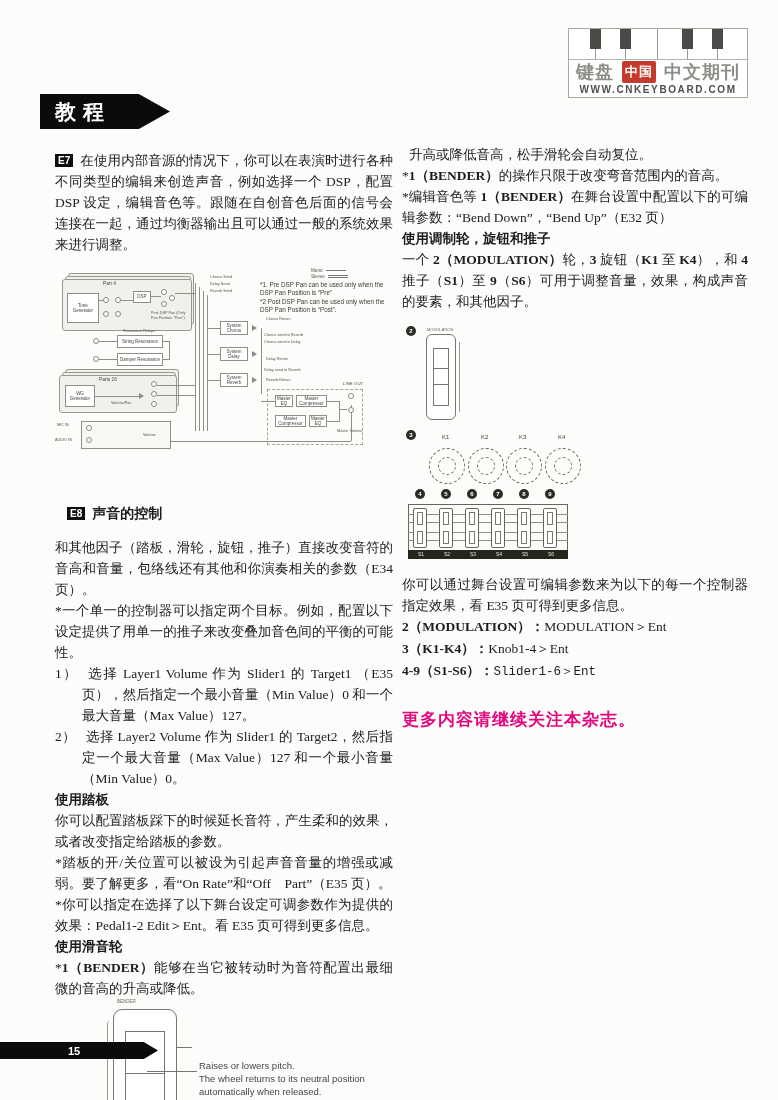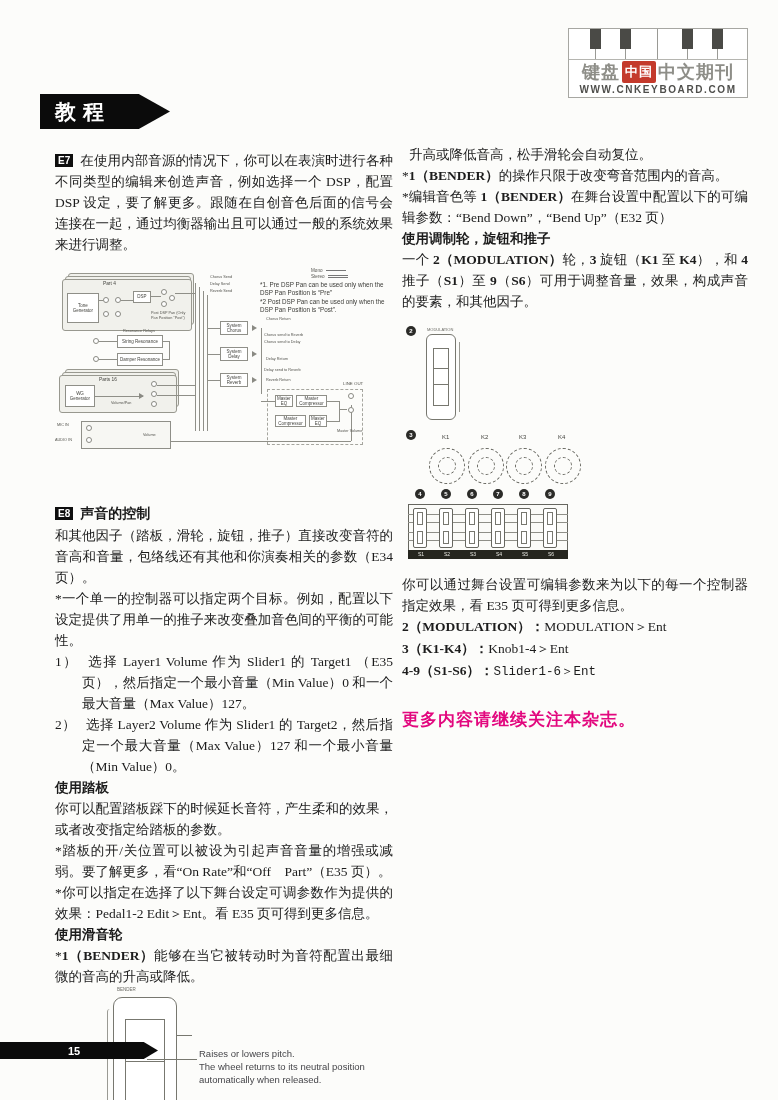--- a/index.html
+++ b/index.html
@@ -9,34 +9,34 @@
   
   .tut-banner{position:absolute;left:40px;top:94px;width:130px;height:35px;background:#0b0b0b;
     clip-path:polygon(0 0,76% 0,100% 50%,76% 100%,0 100%);display:flex;align-items:center;}
   .tut-banner span{color:#fff;font-family:"Liberation Sans",sans-serif;font-weight:bold;
     font-size:21px;letter-spacing:7px;padding-left:15px;}
   .logo{position:absolute;left:568px;top:28px;width:180px;height:70px;background:#fff;
     border:1px solid #a7a7a2;box-sizing:border-box;font-family:"Liberation Sans",sans-serif;}
   .logo-keys{position:relative;height:30px;border-bottom:1px solid #b5b5b0;overflow:hidden;}
   .logo-keys .wk{position:absolute;top:0;width:1px;height:30px;background:#9a9a95;}
   .logo-keys .bk{position:absolute;top:0;width:11px;height:20px;background:#4a4a46;}
-  .logo-brand{height:24px;display:flex;align-items:center;justify-content:center;gap:2px;}
+  .logo-brand{height:24px;display:flex;align-items:center;justify-content:center;gap:8px;}
   .logo-brand .g{font-weight:bold;font-size:18px;color:#8e8e88;letter-spacing:1px;}
   .logo-brand .r{background:#c43a2c;color:#fff;font-weight:bold;font-size:13px;
     padding:2px 3px;border-radius:2px;letter-spacing:1px;}
   .logo-site{text-align:center;font-weight:bold;font-size:10px;letter-spacing:1.6px;color:#4f4f4c;}
 
   
   .col-left{position:absolute;left:55px;top:150px;width:338px;}
   .col-right{position:absolute;left:402px;top:144px;width:346px;}
   p{margin:0;font-size:13.5px;line-height:21px;text-align:justify;}
   .badge{display:inline-block;background:#0e0e0e;color:#fff;font-family:"Liberation Sans",sans-serif;
     font-weight:bold;font-size:10px;line-height:13px;padding:0 3px;margin-right:7px;vertical-align:1px;}
   .subhead{font-weight:bold;}
-  .e8head{font-size:14px;font-weight:bold;line-height:22px;margin:0;}
+  .e8head{font-size:14px;font-weight:bold;line-height:22px;margin:12px;}
   .li{padding-left:27px;text-indent:-27px;}
   .li .num{margin-right:10px;}
   .map{line-height:22px;}
   .map .b{font-weight:bold;}
   .mono{font-family:"Liberation Mono","DejaVu Sans Mono",monospace;font-size:12.5px;}
   .promo{margin-top:26px;font-family:"Liberation Sans",sans-serif;font-weight:bold;
     font-size:17px;color:#e2077e;letter-spacing:1px;}
 
   
   .pagenum{position:absolute;left:0;top:1042px;width:158px;height:17px;background:#0b0b0b;
@@ -126,21 +126,21 @@
     <span class="g">中文期刊</span>
   </div>
   <div class="logo-site">WWW.CNKEYBOARD.COM</div>
 </div>
 
 <div class="tut-banner">
   <span>教程</span>
 </div>
 
 <div class="col-left">
-  <p><span class="badge">E7</span><span>在使用内部音源的情况下，你可以在表演时进行各种不同类型的编辑来创造声音，例如选择一个 DSP，配置 DSP 设定，要了解更多。跟随在自创音色后面的信号会连接在一起，通过均衡器输出且可以通过一般的系统效果来进行调整。</span></p>
+  <p><span class="badge">E7</span><span>在使用内部音源的情况下，你可以在表演时进行各种不同类型的编辑来创造声音，例如选择一个 DSP，配置 DSP 设定，编辑音色等。跟随在自创音色后面的信号会连接在一起，通过均衡器输出且可以通过一般的系统效果来进行调整。</span></p>
 
   <div class="sigdiag">
     <div class="legend">
       <div class="row">
           <span>Mono</span>
           <span class="ln1"></span>
         </div>
       <div class="row">
           <span>Stereo</span>
           <span class="ln2"></span>

